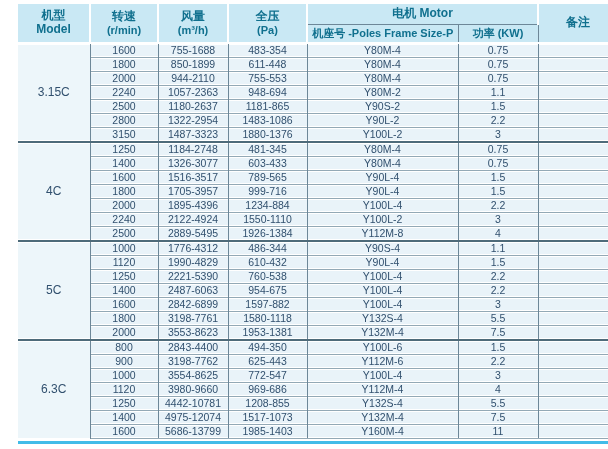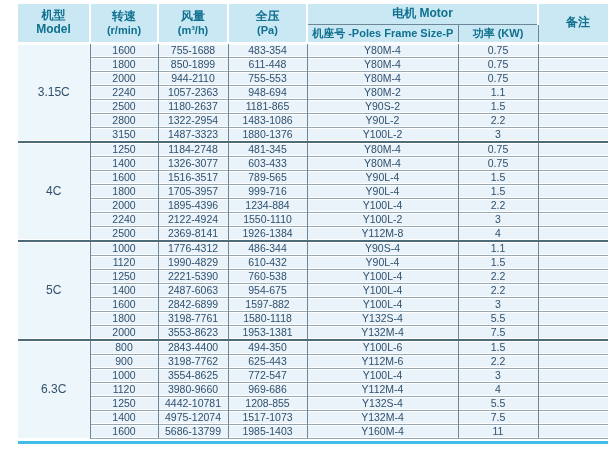--- a/index.html
+++ b/index.html
@@ -216,21 +216,21 @@
         <tr>
           <td>2240</td>
           <td>2122-4924</td>
           <td>1550-1110</td>
           <td>Y100L-2</td>
           <td>3</td>
           <td></td>
         </tr>
         <tr>
           <td>2500</td>
-          <td>2369-8141</td>
+          <td>2889-5495</td>
           <td>1926-1384</td>
           <td>Y112M-8</td>
           <td>4</td>
           <td></td>
         </tr>
         <tr class="section-start">
           <td class="model" rowspan="7">5C</td>
           <td>1000</td>
           <td>1776-4312</td>
           <td>486-344</td>

